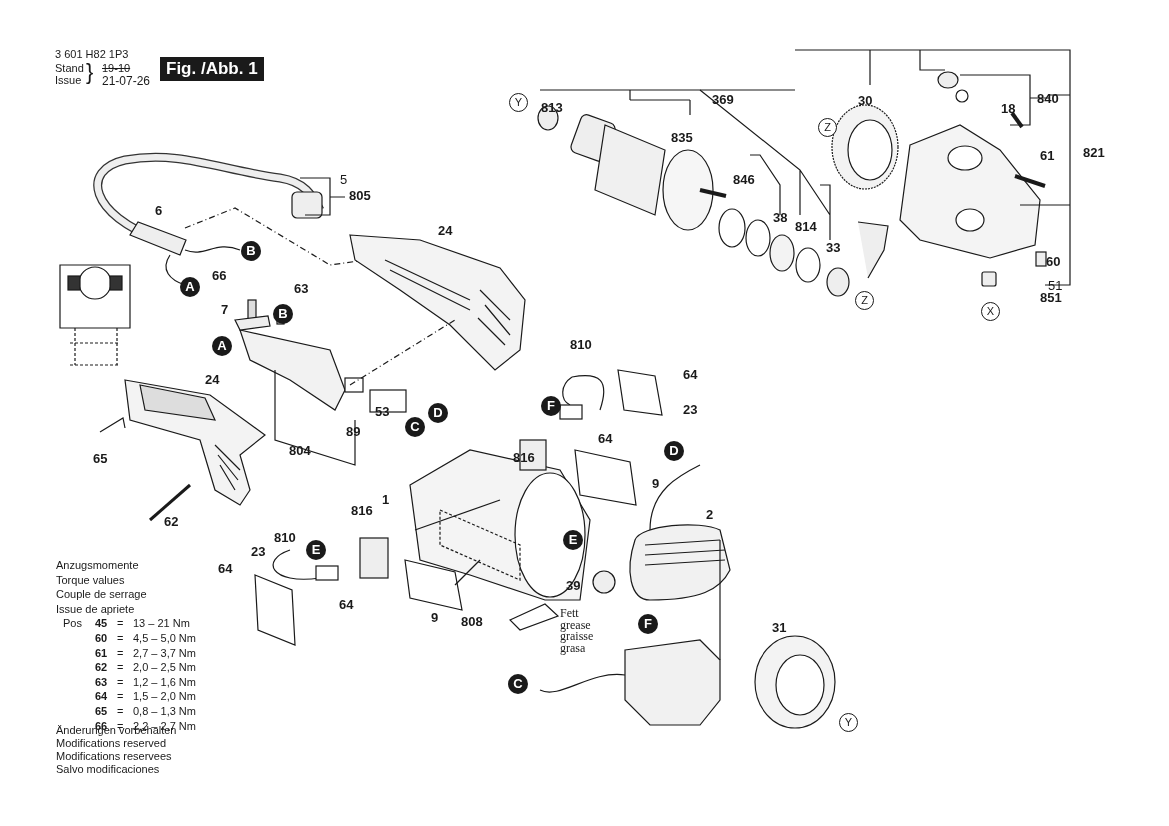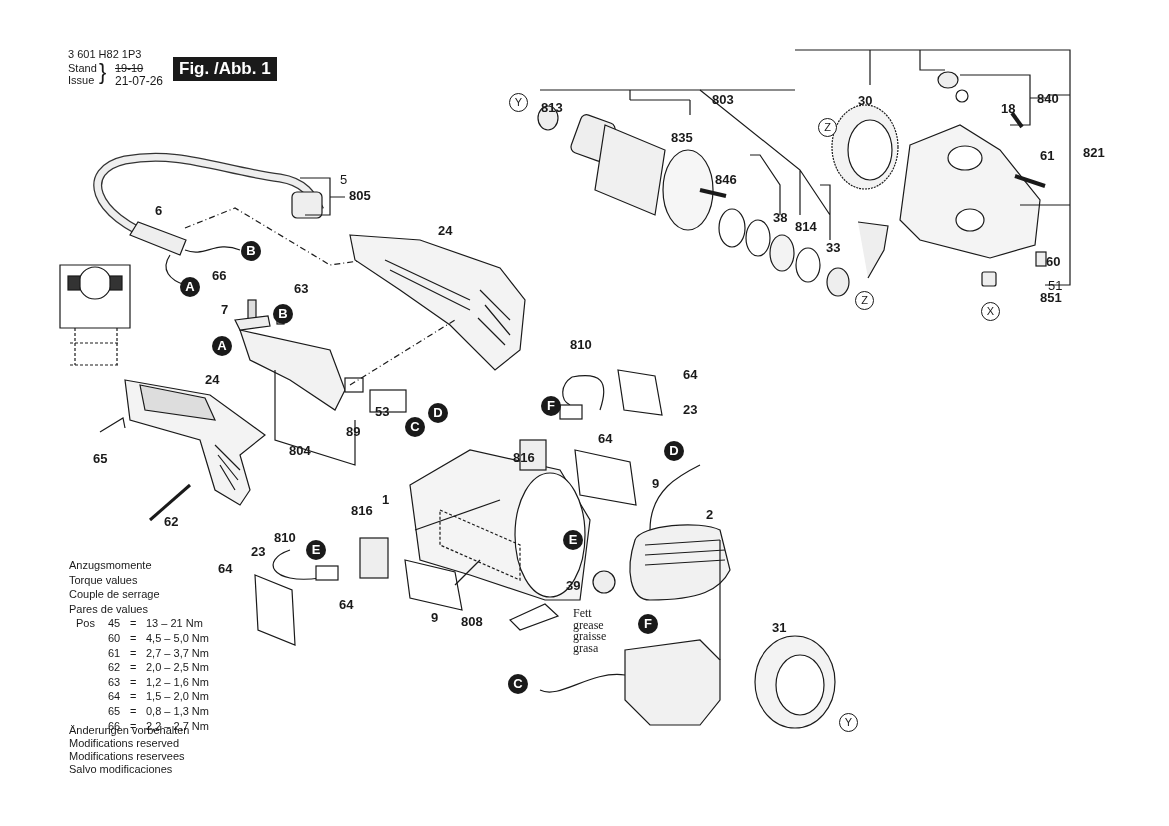--- a/index.html
+++ b/index.html
@@ -1,29 +1,29 @@
 <!DOCTYPE html>
 <html><head>
 <meta charset="utf-8">
 <style>
   html, body { margin:0; padding:0; background:#ffffff; }
   body { width:1169px; height:826px; position:relative; overflow:hidden;
          font-family:"Liberation Sans", sans-serif; color:#1a1a1a; }
-  .abs { position:absolute;margin-left:13px; }
+  .abs { position:absolute; }
   .hdr-code { left:55px; top:48px; font-size:11px; }
   .stand { left:55px; top:62px; font-size:11px; line-height:12px; }
   .brace { left:86px; top:60px; font-size:22px; line-height:24px; font-weight:300; }
   .stand-old { left:102px; top:62px; font-size:11px; text-decoration:line-through; }
   .stand-new { left:102px; top:74px; font-size:12px; }
   .fig { left:160px; top:57px; background:#1a1a1a; color:#fff; font-weight:bold;
          font-size:17px; padding:2px 6px; line-height:20px; }
   .torque { left:56px; top:558px; font-size:11px; line-height:14.6px; }
   .torque .row { display:flex; }
   .torque .pos { width:32px;padding-left:7px; }
-  .torque .num { width:22px; }
+  .torque .num { width:22px;font-weight:bold; }
   .torque .eq { width:16px; }
   .mods { left:56px; top:724px; font-size:11px; line-height:13px; }
   .lbl { position:absolute; font-size:13px; font-weight:bold; white-space:nowrap; }
   .circ { position:absolute; width:20px; height:20px; border-radius:50%; background:#1a1a1a;
           color:#fff; font-weight:bold; font-size:13px; text-align:center; line-height:20px; }
   .circo { position:absolute; width:17px; height:17px; border-radius:50%; border:1.3px solid #1a1a1a;
            background:#fff; color:#1a1a1a; font-size:11px; text-align:center; line-height:17px; }
   .grease { left:560px; top:608px; font-size:12px; line-height:11.5px;font-family:Liberation Serif, serif; }
   svg#art { position:absolute; left:0; top:0; }
 </style>
@@ -151,23 +151,23 @@
 <div class="abs stand">
   <div>Stand</div>
   <div>Issue</div>
 </div>
 <div class="abs brace">}</div>
 <div class="abs stand-old">19-10</div>
 <div class="abs stand-new">21-07-26</div>
 <div class="abs fig">Fig. /Abb. 1</div>
 
 <div class="lbl" style="left:541px;top:100px">813</div>
-<div class="lbl" style="left:712px;top:92px">803</div>
+<div class="lbl" style="left:712px;top:92px">369</div>
 <div class="lbl" style="left:671px;top:130px">835</div>
-<div class="lbl" style="left:715px;top:172px">846</div>
+<div class="lbl" style="left:733px;top:172px">846</div>
 <div class="lbl" style="left:773px;top:210px">38</div>
 <div class="lbl" style="left:795px;top:219px">814</div>
 <div class="lbl" style="left:826px;top:240px">33</div>
 <div class="lbl" style="left:858px;top:93px">30</div>
 <div class="lbl" style="left:1037px;top:91px">840</div>
 <div class="lbl" style="left:1001px;top:101px">18</div>
 <div class="lbl" style="left:1040px;top:148px">61</div>
 <div class="lbl" style="left:1083px;top:145px">821</div>
 <div class="lbl" style="left:1046px;top:254px">60</div>
 <div class="lbl" style="left:1048px;top:278px;font-weight:normal">51</div>
@@ -226,21 +226,21 @@
 <div class="circo" style="left:509px;top:93px">Y</div>
 <div class="circo" style="left:839px;top:713px">Y</div>
 <div class="circo" style="left:818px;top:118px">Z</div>
 <div class="circo" style="left:855px;top:291px">Z</div>
 <div class="circo" style="left:981px;top:302px">X</div>
 
 <div class="abs torque">
   <div>Anzugsmomente</div>
   <div>Torque values</div>
   <div>Couple de serrage</div>
-  <div>Pares de values</div>
+  <div>Issue de apriete</div>
   <div class="row">
       <span class="pos">Pos</span>
       <span class="num">45</span>
       <span class="eq">=</span>
       <span>13  – 21 Nm</span>
     </div>
   <div class="row">
       <span class="pos"></span>
       <span class="num">60</span>
       <span class="eq">=</span>

